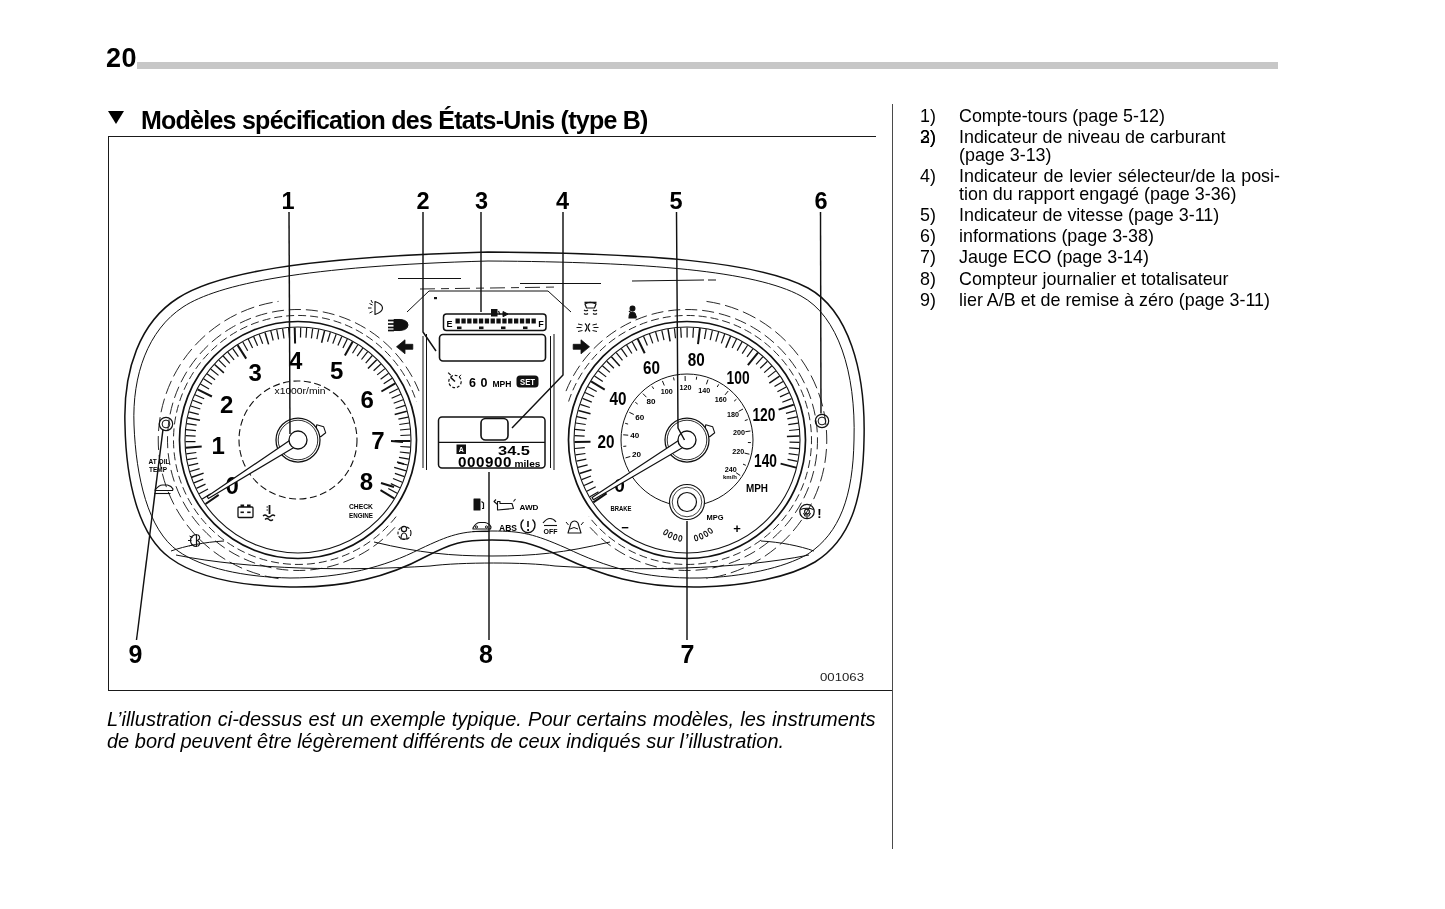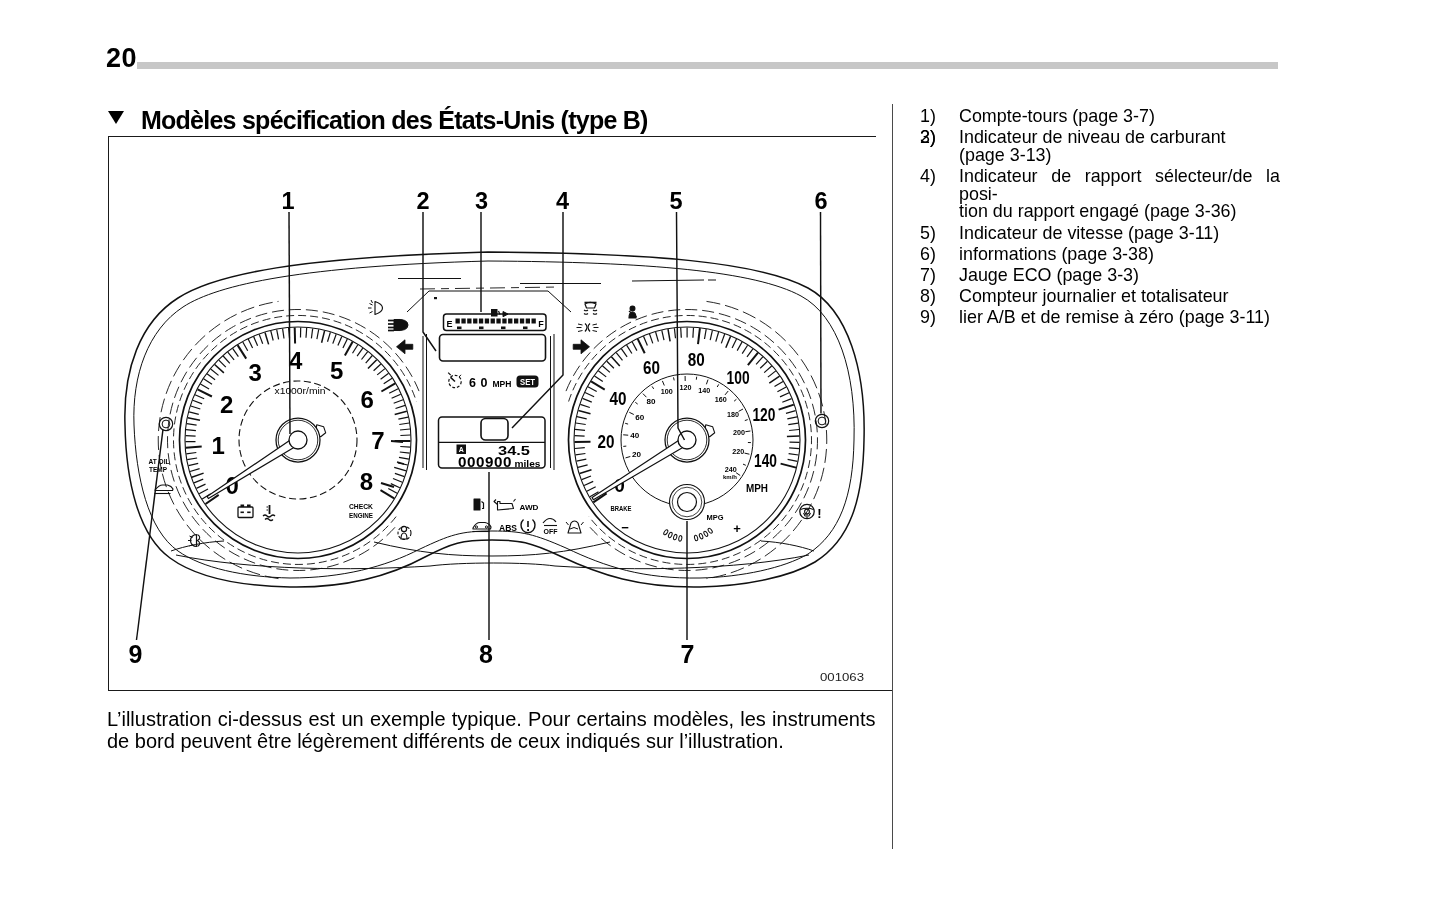--- a/index.html
+++ b/index.html
@@ -12,21 +12,21 @@
   border-right:8.7px solid transparent; border-top:13.2px solid #000; }
 #boxL { left:107.5px; top:136px; width:1.3px; height:555px; background:#1a1a1a; }
 #boxT { left:107.5px; top:136px; width:768px; height:1.3px; background:#1a1a1a; }
 #boxB { left:107.5px; top:689.8px; width:785px; height:1.3px; background:#1a1a1a; }
 #vrule { left:892px; top:104px; width:1.1px; height:745px; background:#4a4a4a; }
 #list { left:920px; top:108.2px; width:360px; font-size:17.9px; line-height:17.6px; color:#000; }
 #list .it { position:relative; padding-left:39px; margin-bottom:3.6px; }
 #list .n { position:absolute; left:0; top:0; }
 #list .l { width:321px; }
 #list .j { text-align:justify; text-align-last:justify; }
-#caption { left:107px; top:709px; font-size:20px; line-height:21.8px; }
+#caption { left:107px; top:709px; font-size:20px; line-height:21.8px;font-style:italic; }
 #caption .l { width:768.5px; }
 #caption .j { text-align:justify; text-align-last:justify; }
 </style></head>
 <body>
 <div class="abs" id="pgnum">20</div>
 <div class="abs" id="grybar"></div>
 <div class="abs" id="tri"></div>
 <div class="abs" id="head">Modèles spécification des États-Unis (type B)</div>
 <div class="abs" id="boxL"></div>
 <div class="abs" id="boxT"></div>
@@ -438,46 +438,46 @@
 <text x="676" y="209" font-family="Liberation Sans, sans-serif" font-size="23.5" font-weight="bold" text-anchor="middle" fill="#000">5</text>
 <text x="821" y="209" font-family="Liberation Sans, sans-serif" font-size="23.5" font-weight="bold" text-anchor="middle" fill="#000">6</text>
 <text x="687.5" y="663" font-family="Liberation Sans, sans-serif" font-size="25" font-weight="bold" text-anchor="middle" fill="#000">7</text>
 <text x="486" y="663" font-family="Liberation Sans, sans-serif" font-size="25" font-weight="bold" text-anchor="middle" fill="#000">8</text>
 <text x="135.5" y="663" font-family="Liberation Sans, sans-serif" font-size="25" font-weight="bold" text-anchor="middle" fill="#000">9</text>
 <text x="842" y="681" font-family="Liberation Sans, sans-serif" font-size="11.5" font-weight="normal" text-anchor="middle" fill="#222" textLength="44" lengthAdjust="spacingAndGlyphs">001063</text>
 </svg>
 <div class="abs" id="list">
 <div class="it">
       <span class="n">1)</span>
-      <div class="l">Compte-tours (page 3-7)</div>
+      <div class="l">Compte-tours (page 5-12)</div>
     </div>
 <div class="it">
       <span class="n">2)</span>
     </div>
 <div class="it">
       <span class="n">3)</span>
       <div class="l">Indicateur de niveau de carburant</div>
       <div class="l">(page 3-13)</div>
     </div>
 <div class="it">
       <span class="n">4)</span>
-      <div class="l j">Indicateur de rapport sélecteur/de la posi-</div>
+      <div class="l j">Indicateur de levier sélecteur/de la posi-</div>
       <div class="l">tion du rapport engagé (page 3-36)</div>
     </div>
 <div class="it">
       <span class="n">5)</span>
       <div class="l">Indicateur de vitesse (page 3-11)</div>
     </div>
 <div class="it">
       <span class="n">6)</span>
       <div class="l">informations (page 3-38)</div>
     </div>
 <div class="it">
       <span class="n">7)</span>
-      <div class="l">Jauge ECO (page 3-3)</div>
+      <div class="l">Jauge ECO (page 3-14)</div>
     </div>
 <div class="it">
       <span class="n">8)</span>
       <div class="l">Compteur journalier et totalisateur</div>
     </div>
 <div class="it">
       <span class="n">9)</span>
       <div class="l">lier A/B et de remise à zéro (page 3-11)</div>
     </div>
 </div>

